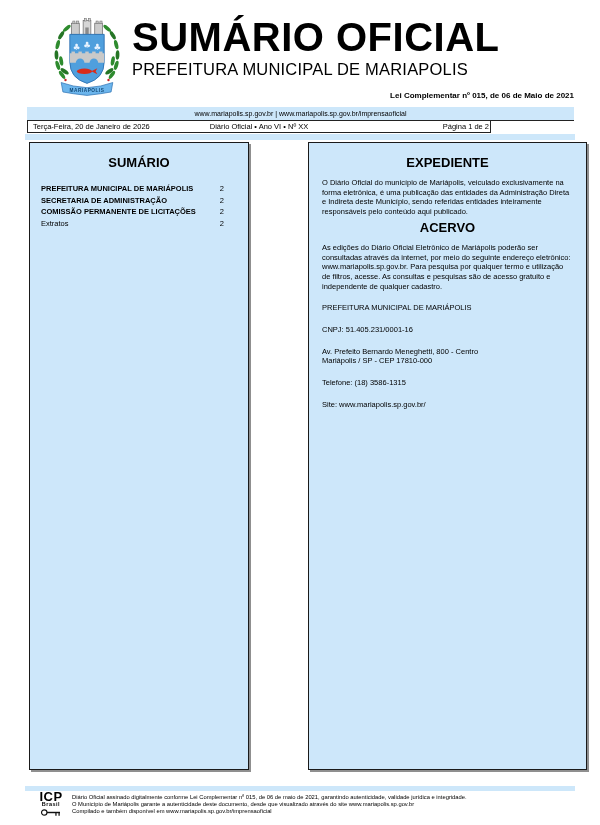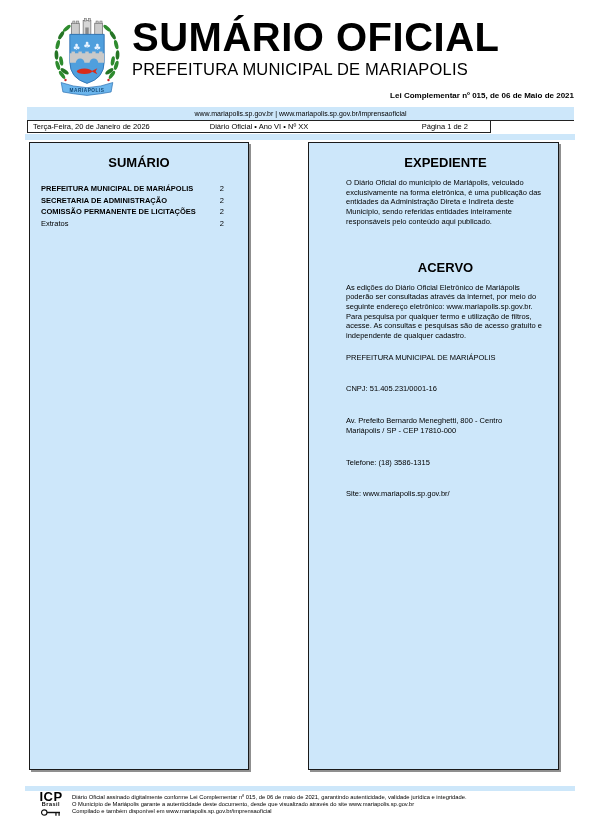--- a/index.html
+++ b/index.html
@@ -19,41 +19,41 @@
     background:var(--blue);border-bottom:1px solid #222;
     font-size:7px;line-height:13px;text-align:center;
   }
   .date-row{
     position:absolute;left:27px;top:121px;width:464px;height:12px;
     border-bottom:1px solid #222;border-left:1px solid #222;border-right:1px solid #222;
     box-sizing:border-box;font-size:7.5px;line-height:11px;
   }
   .date-row .dr-left{position:absolute;left:5px;}
   .date-row .dr-center{position:absolute;left:0;right:0;text-align:center;}
-  .date-row .dr-right{position:absolute;right:22px;}
+  .date-row .dr-right{position:absolute;right:1px;}
   .band{position:absolute;background:var(--blue);}
   .band2{left:25px;top:134px;width:550px;height:6px;}
   
   .box{
     position:absolute;top:142px;height:628px;background:var(--blue);
     border:1px solid #1a1a1a;box-shadow:2px 2px 0 #8f8f8f;box-sizing:border-box;
   }
   .box-left{left:29px;width:220px;}
-  .box-right{left:308px;width:251px;padding-left:24px;}
+  .box-right{left:308px;width:279px;}
   .box h2{font-size:13px;font-weight:bold;text-align:center;margin:12px 10px 0 10px;}
   
   .toc{margin:14px 24px 0 11px;}
   .toc-row{display:flex;justify-content:space-between;margin-bottom:2px;}
   .toc-label{width:170px;font-size:7.5px;line-height:9.5px;}
   .toc-label.bold{font-weight:bold;}
   .toc-page{font-size:7.5px;line-height:9.5px;}
   
   .box-right p{font-size:7.5px;line-height:9.7px;margin:8px 13px 0 13px;}
-  .box-right h2.sect{margin-top:33px;}
-  .box-right p.ent{margin-top:22px;}
+  .box-right h2.sect{margin-top:3px;}
+  .box-right p.ent{margin-top:12px;}
   .box-right p.ent-first{margin-top:12px;}
   
   .footer-band{left:25px;top:786px;width:550px;height:5px;}
   .icp{position:absolute;left:38px;top:792px;width:26px;text-align:center;}
   .icp-top{font-size:13px;font-weight:bold;line-height:9px;letter-spacing:0.5px;}
   .icp-bottom{font-size:5.5px;font-weight:bold;line-height:6px;letter-spacing:0.5px;}
   .icp-key{display:block;margin:1px auto 0 auto;}
   .footer-lines{position:absolute;left:72px;top:794px;width:480px;font-size:5.8px;line-height:6.8px;}
 </style>
 </head>

